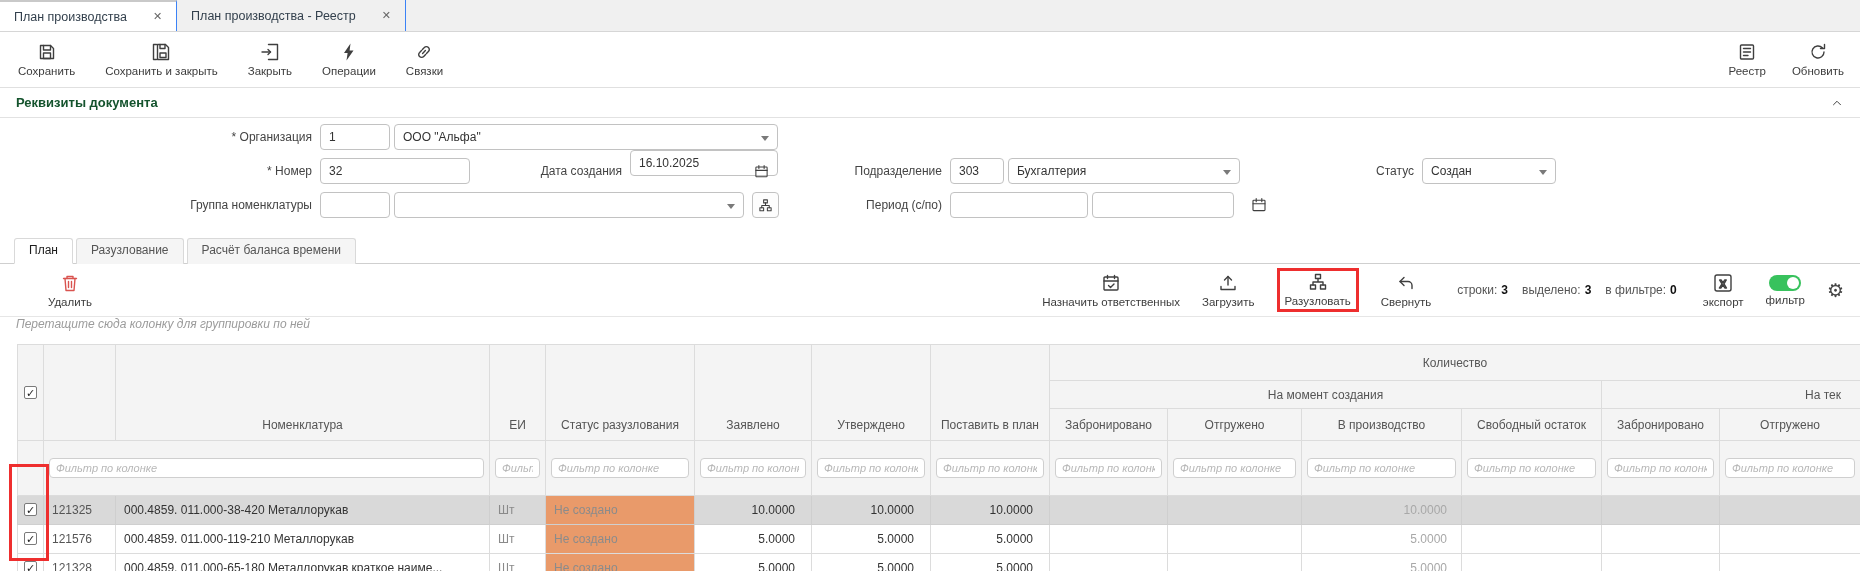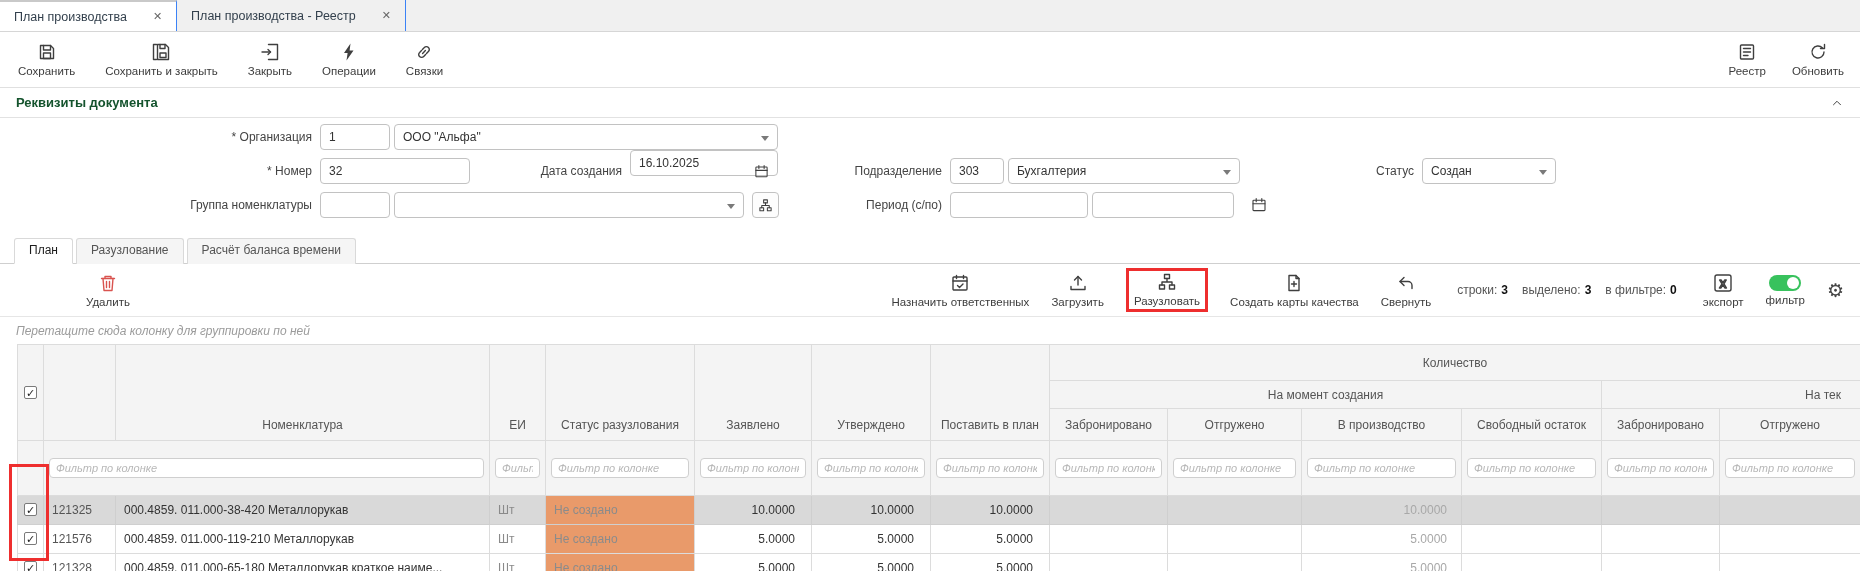--- a/index.html
+++ b/index.html
@@ -44,31 +44,31 @@
 
   
   .content-tabs { padding:8px 0 0 14px; display:flex; gap:3px; border-bottom:1px solid #cfcfcf; height:34px; }
   .ctab { padding:4px 14px 5px; font-size:12px; color:#555; background:#f5f5f5; border:1px solid #d9d9d9; border-bottom:none;
           border-radius:3px 3px 0 0; margin-bottom:-1px; cursor:pointer; white-space:nowrap; }
   .ctab.active { background:#fff; color:#1c1c1c; border-bottom:1px solid #fff; }
 
   
   .grid-toolbar { height:52px; display:flex; align-items:center; padding-right:16px; }
   .gtbtn { display:flex; flex-direction:column; align-items:center; gap:3px; font-size:11.5px; color:#3c3c3c; cursor:pointer; white-space:nowrap; }
-  .gt-del { margin-left:86px; }
+  .gt-del { margin-left:48px; }
   .gt-right { margin-left:auto; display:flex; align-items:center; gap:22px; }
   .red-annot { display:inline-flex; border:3px solid #ee2e2e; padding:1px 5px 2px; }
   .counters { display:flex; gap:14px; font-size:12px; color:#555; white-space:nowrap; margin:0 4px; }
   .counters b { color:#111; margin-left:4px; }
   .toggle { width:32px; height:16px; border-radius:8px; background:#38c25d; position:relative; cursor:pointer; }
   .toggle .knob { position:absolute; right:2px; top:2px; width:12px; height:12px; border-radius:50%; background:#fff; }
   .gear { font-size:19px; color:#444; cursor:pointer; line-height:1; }
 
   
-  .group-hint { height:28px; border-top:1px solid #e6e6e6; display:flex; align-items:center; padding-left:16px;
+  .group-hint { height:28px; border-top:1px solid #e6e6e6; display:flex; padding-left:16px;
                 font-style:italic; color:#9b9b9b; }
 
   
   .table-wrap { position:relative; }
   table.grid { border-collapse:collapse; table-layout:fixed; width:1843px; margin-left:17px; }
   table.grid th, table.grid td { border:1px solid #dcdcdc; overflow:hidden; white-space:nowrap; }
   table.grid thead th { background:#f4f4f4; font-weight:normal; color:#555; font-size:12px; text-align:center; }
   th.tall { vertical-align:bottom; padding-bottom:8px; }
   tr.h1 th { height:36px; }
   tr.h2 th { height:28px; }
@@ -264,28 +264,20 @@
       <div class="gtbtn">
         <svg class="ic" width="20" height="20" viewBox="0 0 20 20">
           <rect x="7.5" y="2.5" width="5" height="4"></rect>
             <rect x="2.5" y="13" width="5" height="4"></rect>
             <rect x="12.5" y="13" width="5" height="4"></rect>
             <path d="M10 6.5V10M5 13v-3h10v3"></path>
         </svg>
         <span>Разузловать</span>
       </div>
     </span>
-    <div class="gtbtn">
-      <svg class="ic" width="20" height="20" viewBox="0 0 20 20">
-        <path d="M5 2.5h7l3 3v12H5z"></path>
-          <path d="M12 2.5v3h3"></path>
-          <path d="M10 8.5v5M7.5 11h5"></path>
-      </svg>
-      <span>Создать карты качества</span>
-    </div>
     <div class="gtbtn">
       <svg class="ic" width="20" height="20" viewBox="0 0 20 20">
         <path d="M8 4.5L4 8.5l4 4"></path>
           <path d="M4 8.5h8a4 4 0 014 4v3"></path>
       </svg>
       <span>Свернуть</span>
     </div>
     <div class="counters">
       <span><span>строки:</span><b>3</b></span>
       <span><span>выделено:</span><b>3</b></span>

